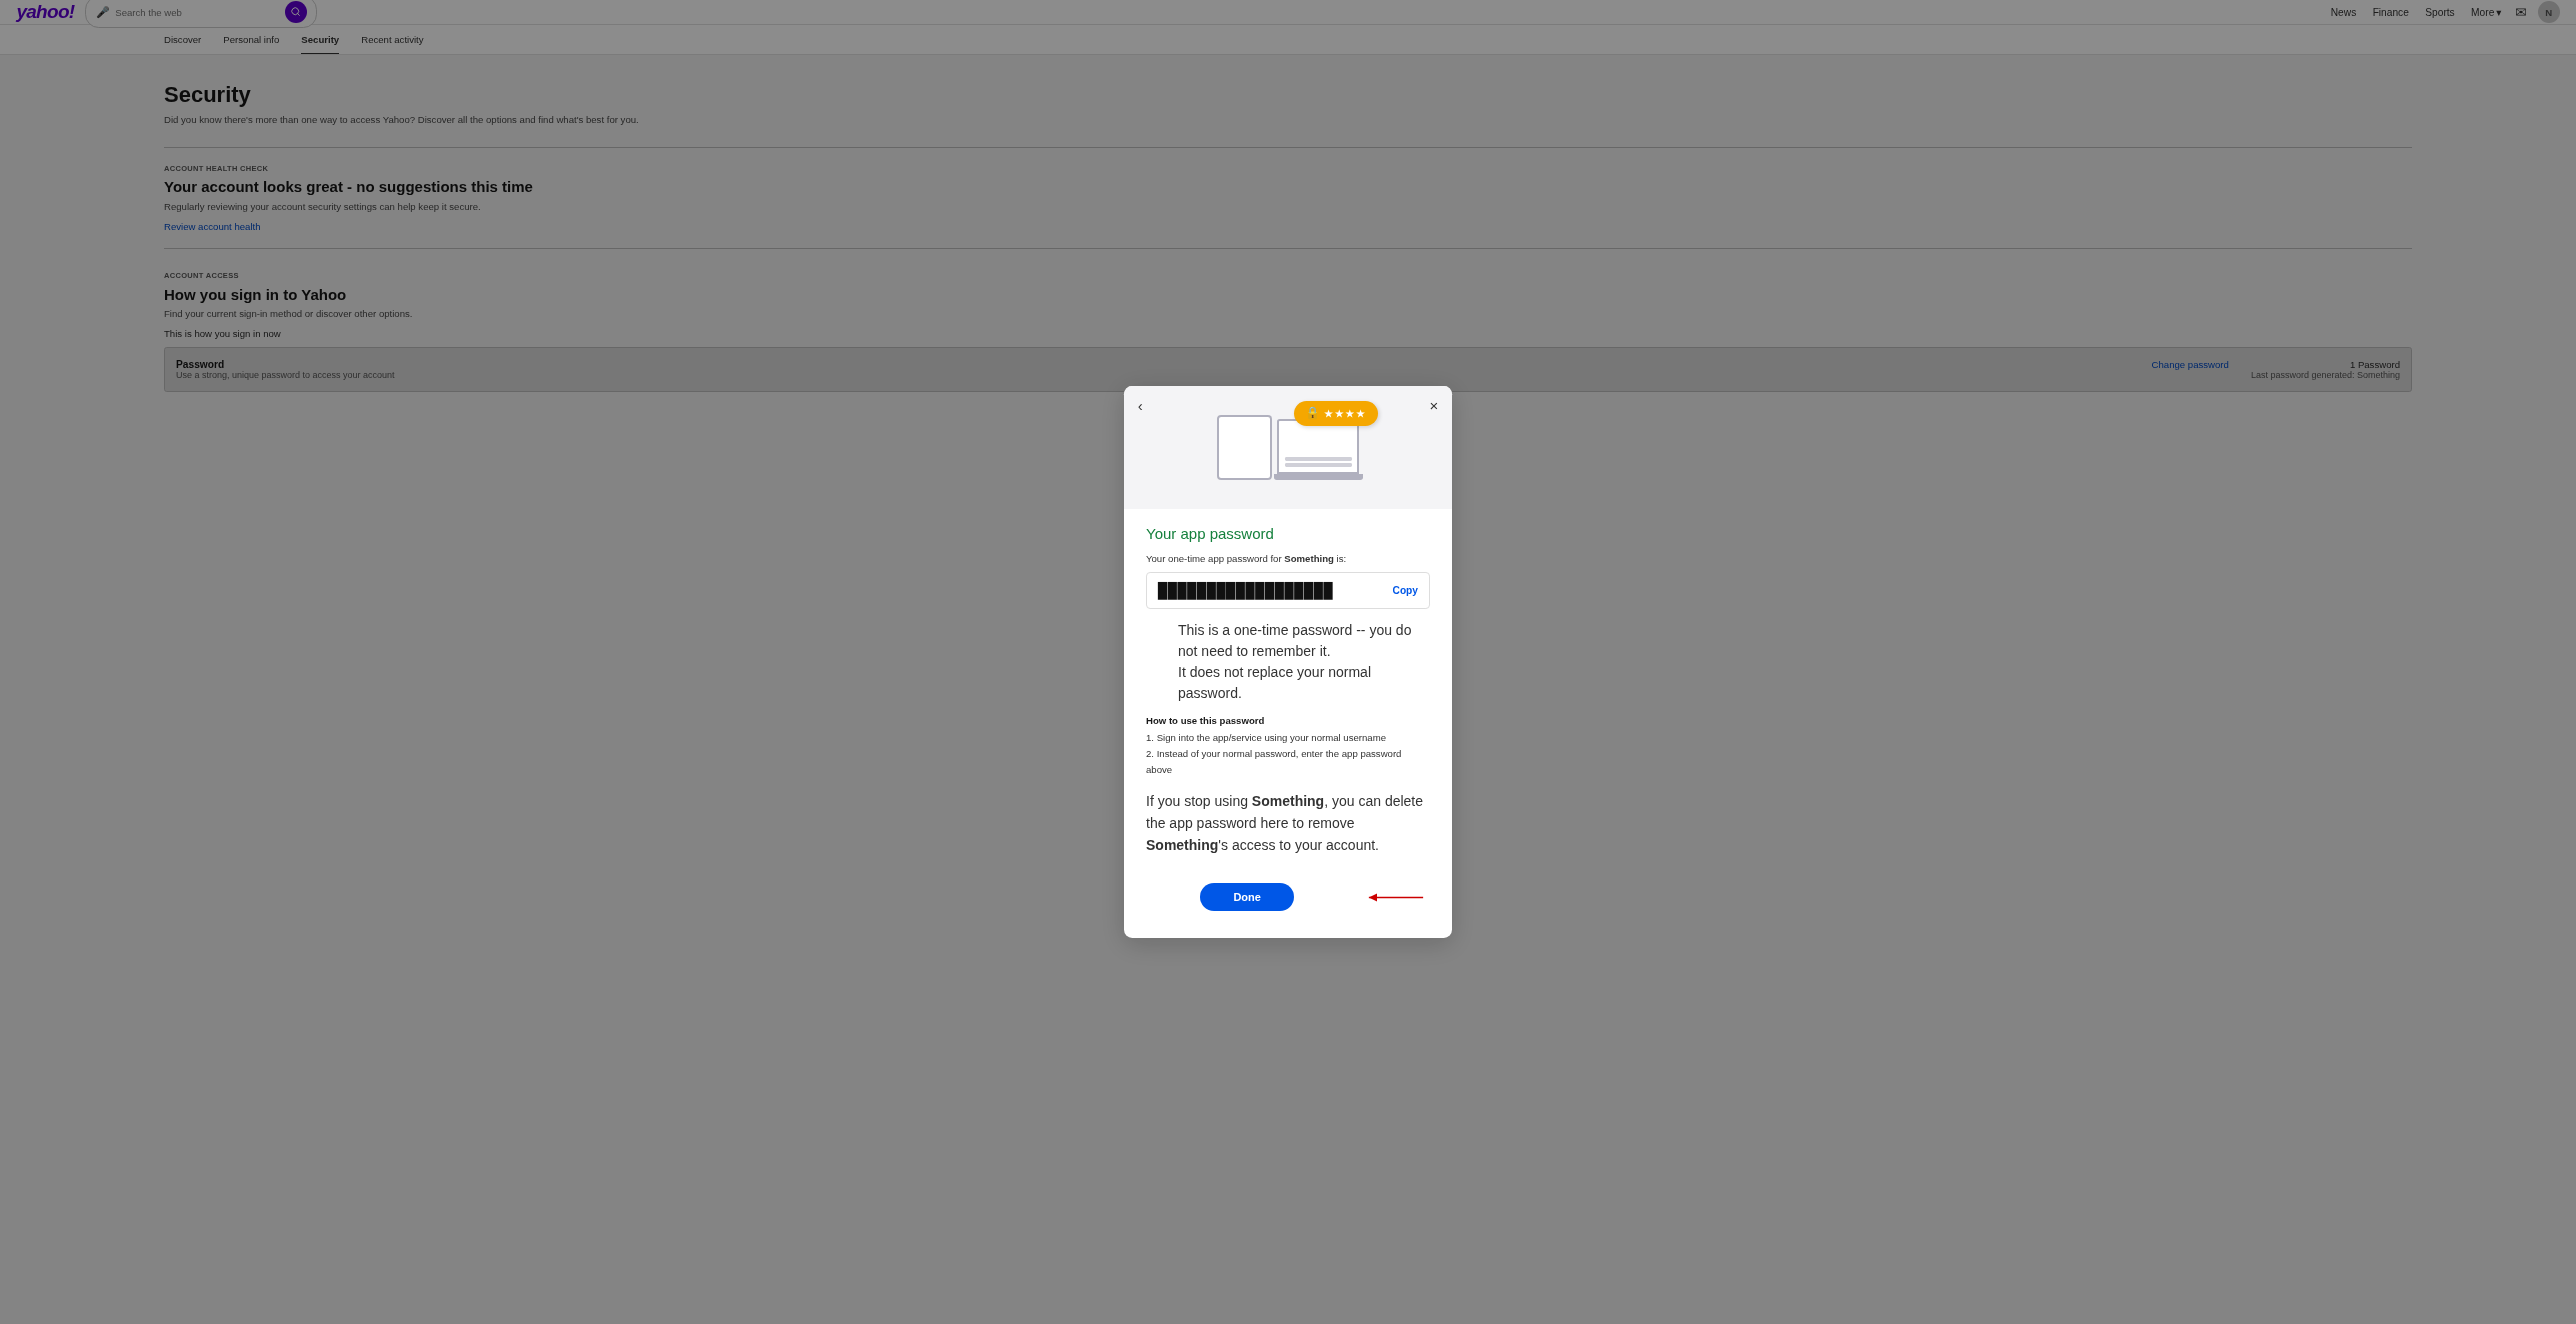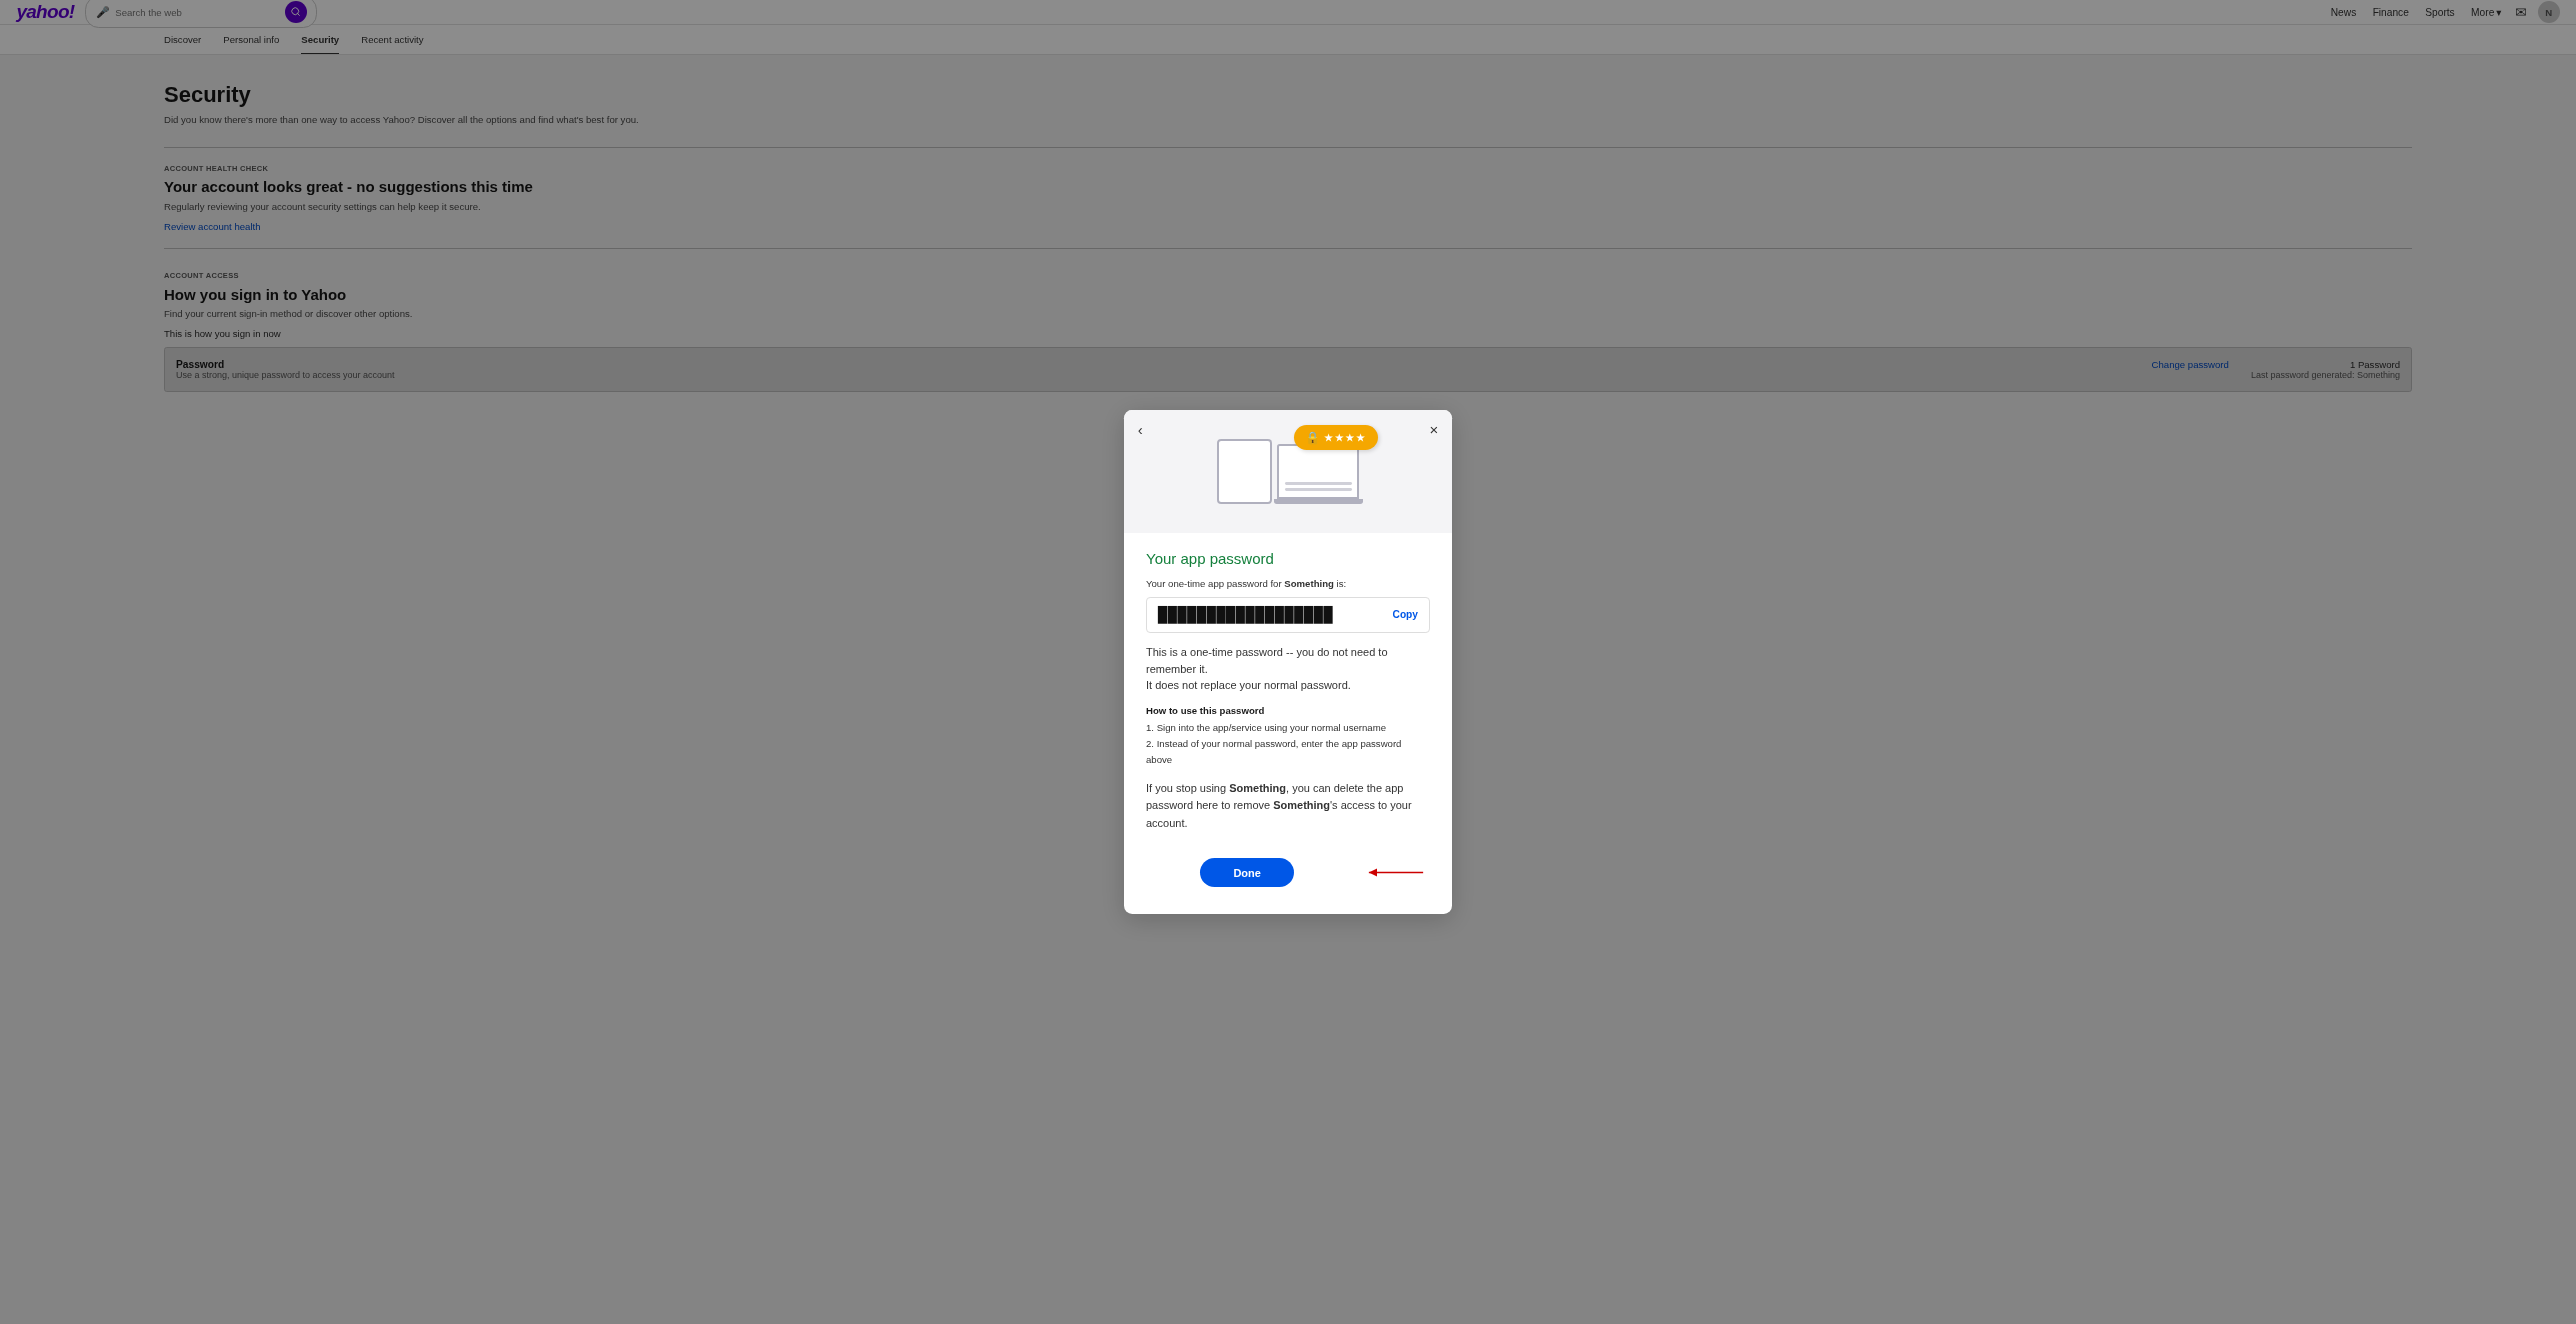--- a/index.html
+++ b/index.html
@@ -376,43 +376,44 @@
     .copy-btn {
       background: none;
       border: none;
       color: #0057e7;
       font-size: 10.2px;
       cursor: pointer;
       font-weight: 700;
     }
 
     .one-time-notice {
-      font-size: 11px;
+      font-size: 14px;
       color: #333;
       margin-bottom: 11px;
       line-height: 1.5;
+      margin-left: 32px;
     }
 
     .how-to-section {
       margin-bottom: 11px;
     }
     .how-to-title {
       font-size: 9.6px;
       font-weight: 700;
       color: #1a1a1a;
       margin-bottom: 4.1px;
     }
     .how-to-step {
       font-size: 9.6px;
       color: #333;
       line-height: 1.7;
     }
 
     .delete-notice {
-      font-size: 11px;
+      font-size: 14px;
       color: #333;
       line-height: 1.6;
       margin-bottom: 26px;
     }
     .delete-notice strong { font-weight: 700; }
 
     .done-btn {
       background: #0057e7;
       color: white;
       border: none;

